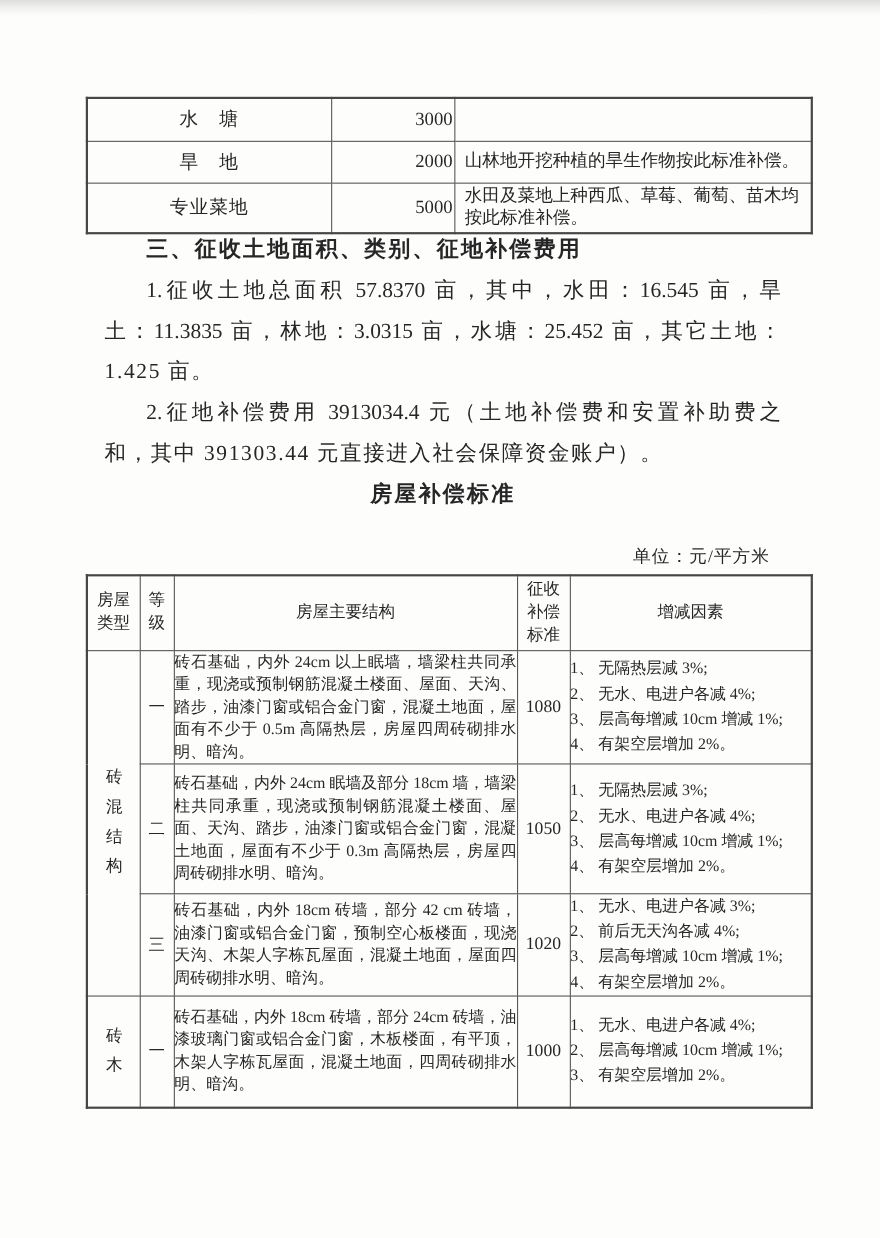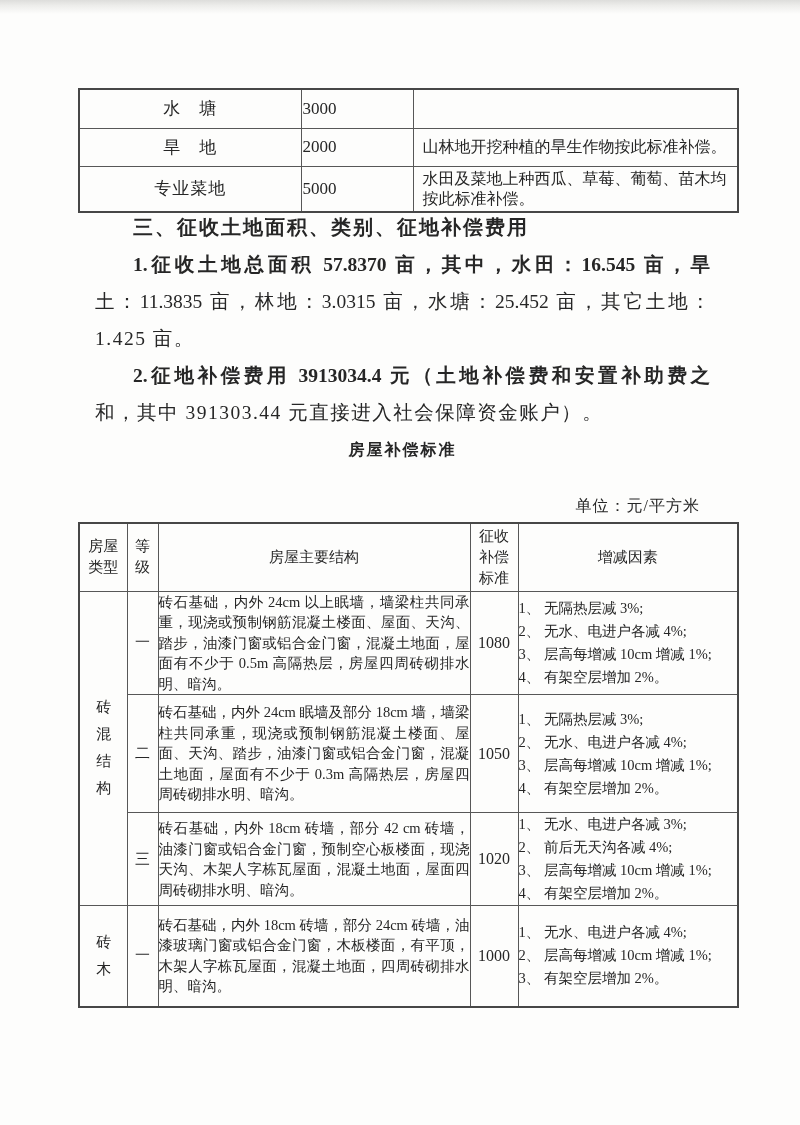--- a/index.html
+++ b/index.html
@@ -12,30 +12,30 @@
   .scan-edge{
     position:absolute;left:0;top:0;width:800px;height:14px;
     background:linear-gradient(to bottom,#dddddb 0%,#ededeb 40%,rgba(253,253,252,0) 100%);
   }
   
   table{border-collapse:collapse;table-layout:fixed;}
   .top-table{position:absolute;left:78px;top:88px;width:659px;font-size:17px;}
   .top-table td{border:1px solid #575757;vertical-align:middle;}
   .top-table{border:2px solid #474747;}
   .top-table .c-name{text-align:center;letter-spacing:1px;margin-left:20px;}
-  .top-table .c-price{text-align:left;font-size:17px;}
+  .top-table .c-price{text-align:right;font-size:17px;}
   .top-table .c-note{text-align:left;padding:2px 9px;font-size:16px;line-height:20px;}
   .tr-a{height:39px;} .tr-b{height:38px;} .tr-c{height:41px;}
   
   .text-block{position:absolute;left:95px;top:209px;width:615px;font-size:19.5px;}
   .tl{height:37px;line-height:37px;white-space:nowrap;letter-spacing:1.5px;}
   .tl.just{white-space:normal;text-align:justify;text-align-last:justify;letter-spacing:0;}
-  .tl.indent{text-indent:38px;font-weight:bold;}
+  .tl.indent{text-indent:38px;}
   .tl.head{font-weight:600;letter-spacing:2px;font-size:20px;}
-  .tl.center{text-align:right;text-align-last:center;font-weight:600;font-size:16px;letter-spacing:2px;}
+  .tl.center{text-align:right;text-align-last:center;font-weight:600;font-size:20px;letter-spacing:2px;}
   .unit-note{position:absolute;top:496px;right:100px;font-size:16px;letter-spacing:1px;}
   
   .main-table{position:absolute;left:78px;top:522px;width:659px;font-size:14.5px;border:2px solid #474747;}
   .main-table th,.main-table td{border:1px solid #575757;vertical-align:middle;font-weight:normal;padding:0;}
   .main-table th{font-size:15px;line-height:21px;text-align:center;}
   .tr-head{height:68px;margin-top:36px;}
   .tr-r1{height:102px;} .tr-r2{height:118px;} .tr-r3{height:92px;} .tr-r4{height:101px;}
   .w2{display:inline-block;width:32px;word-break:break-all;line-height:21px;}
   .w2s{display:inline-block;width:16px;word-break:break-all;line-height:21px;}
   .vlabel{text-align:center;}

